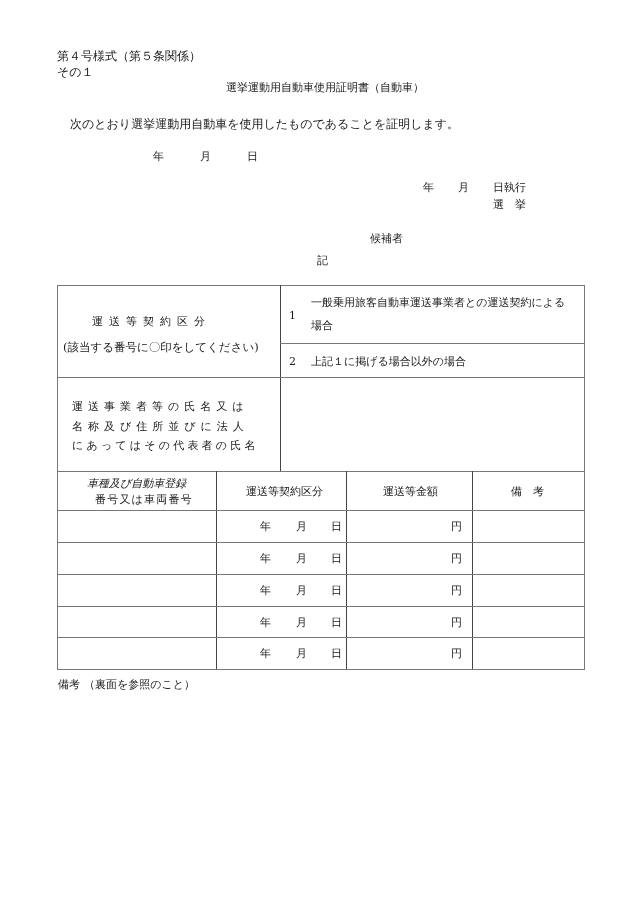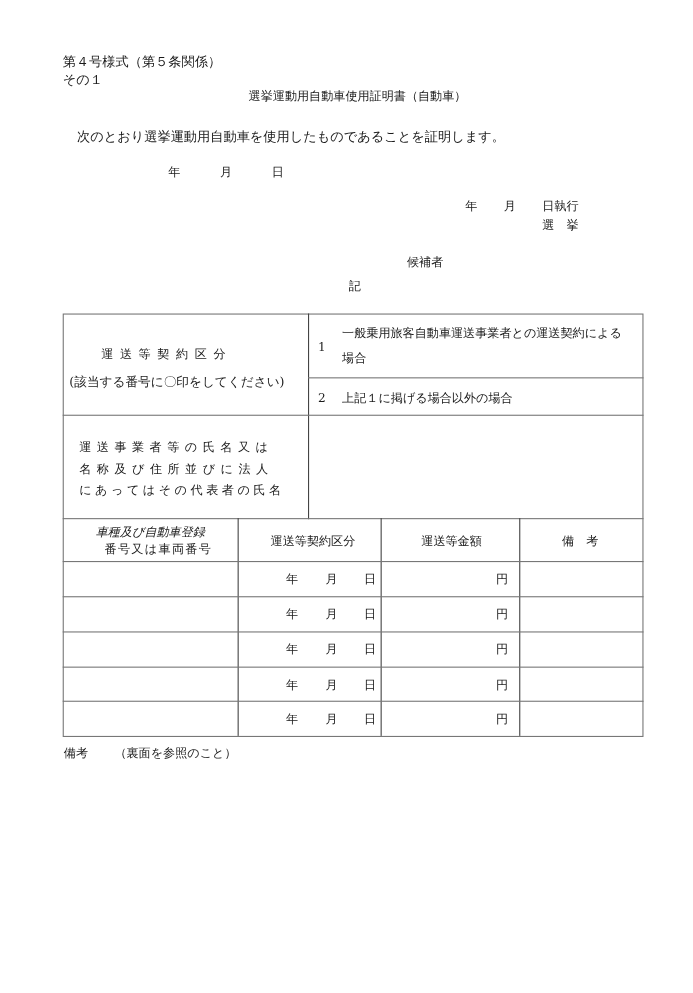--- a/index.html
+++ b/index.html
@@ -96,13 +96,13 @@
   <div class="cell-text" style="left:451px;top:617px;">円</div>
 </div>
 <div>
   <div class="cell-text" style="left:260px;top:648px;">年</div>
   <div class="cell-text" style="left:296px;top:648px;">月</div>
   <div class="cell-text" style="left:331px;top:648px;">日</div>
   <div class="cell-text" style="left:451px;top:648px;">円</div>
 </div>
 
 <div class="abs" style="left:58px;top:679px;">備考</div>
-<div class="abs" style="left:104px;top:679px;">（裏面を参照のこと）</div>
+<div class="abs" style="left:84px;top:679px;">（裏面を参照のこと）</div>
 
 </body></html>

